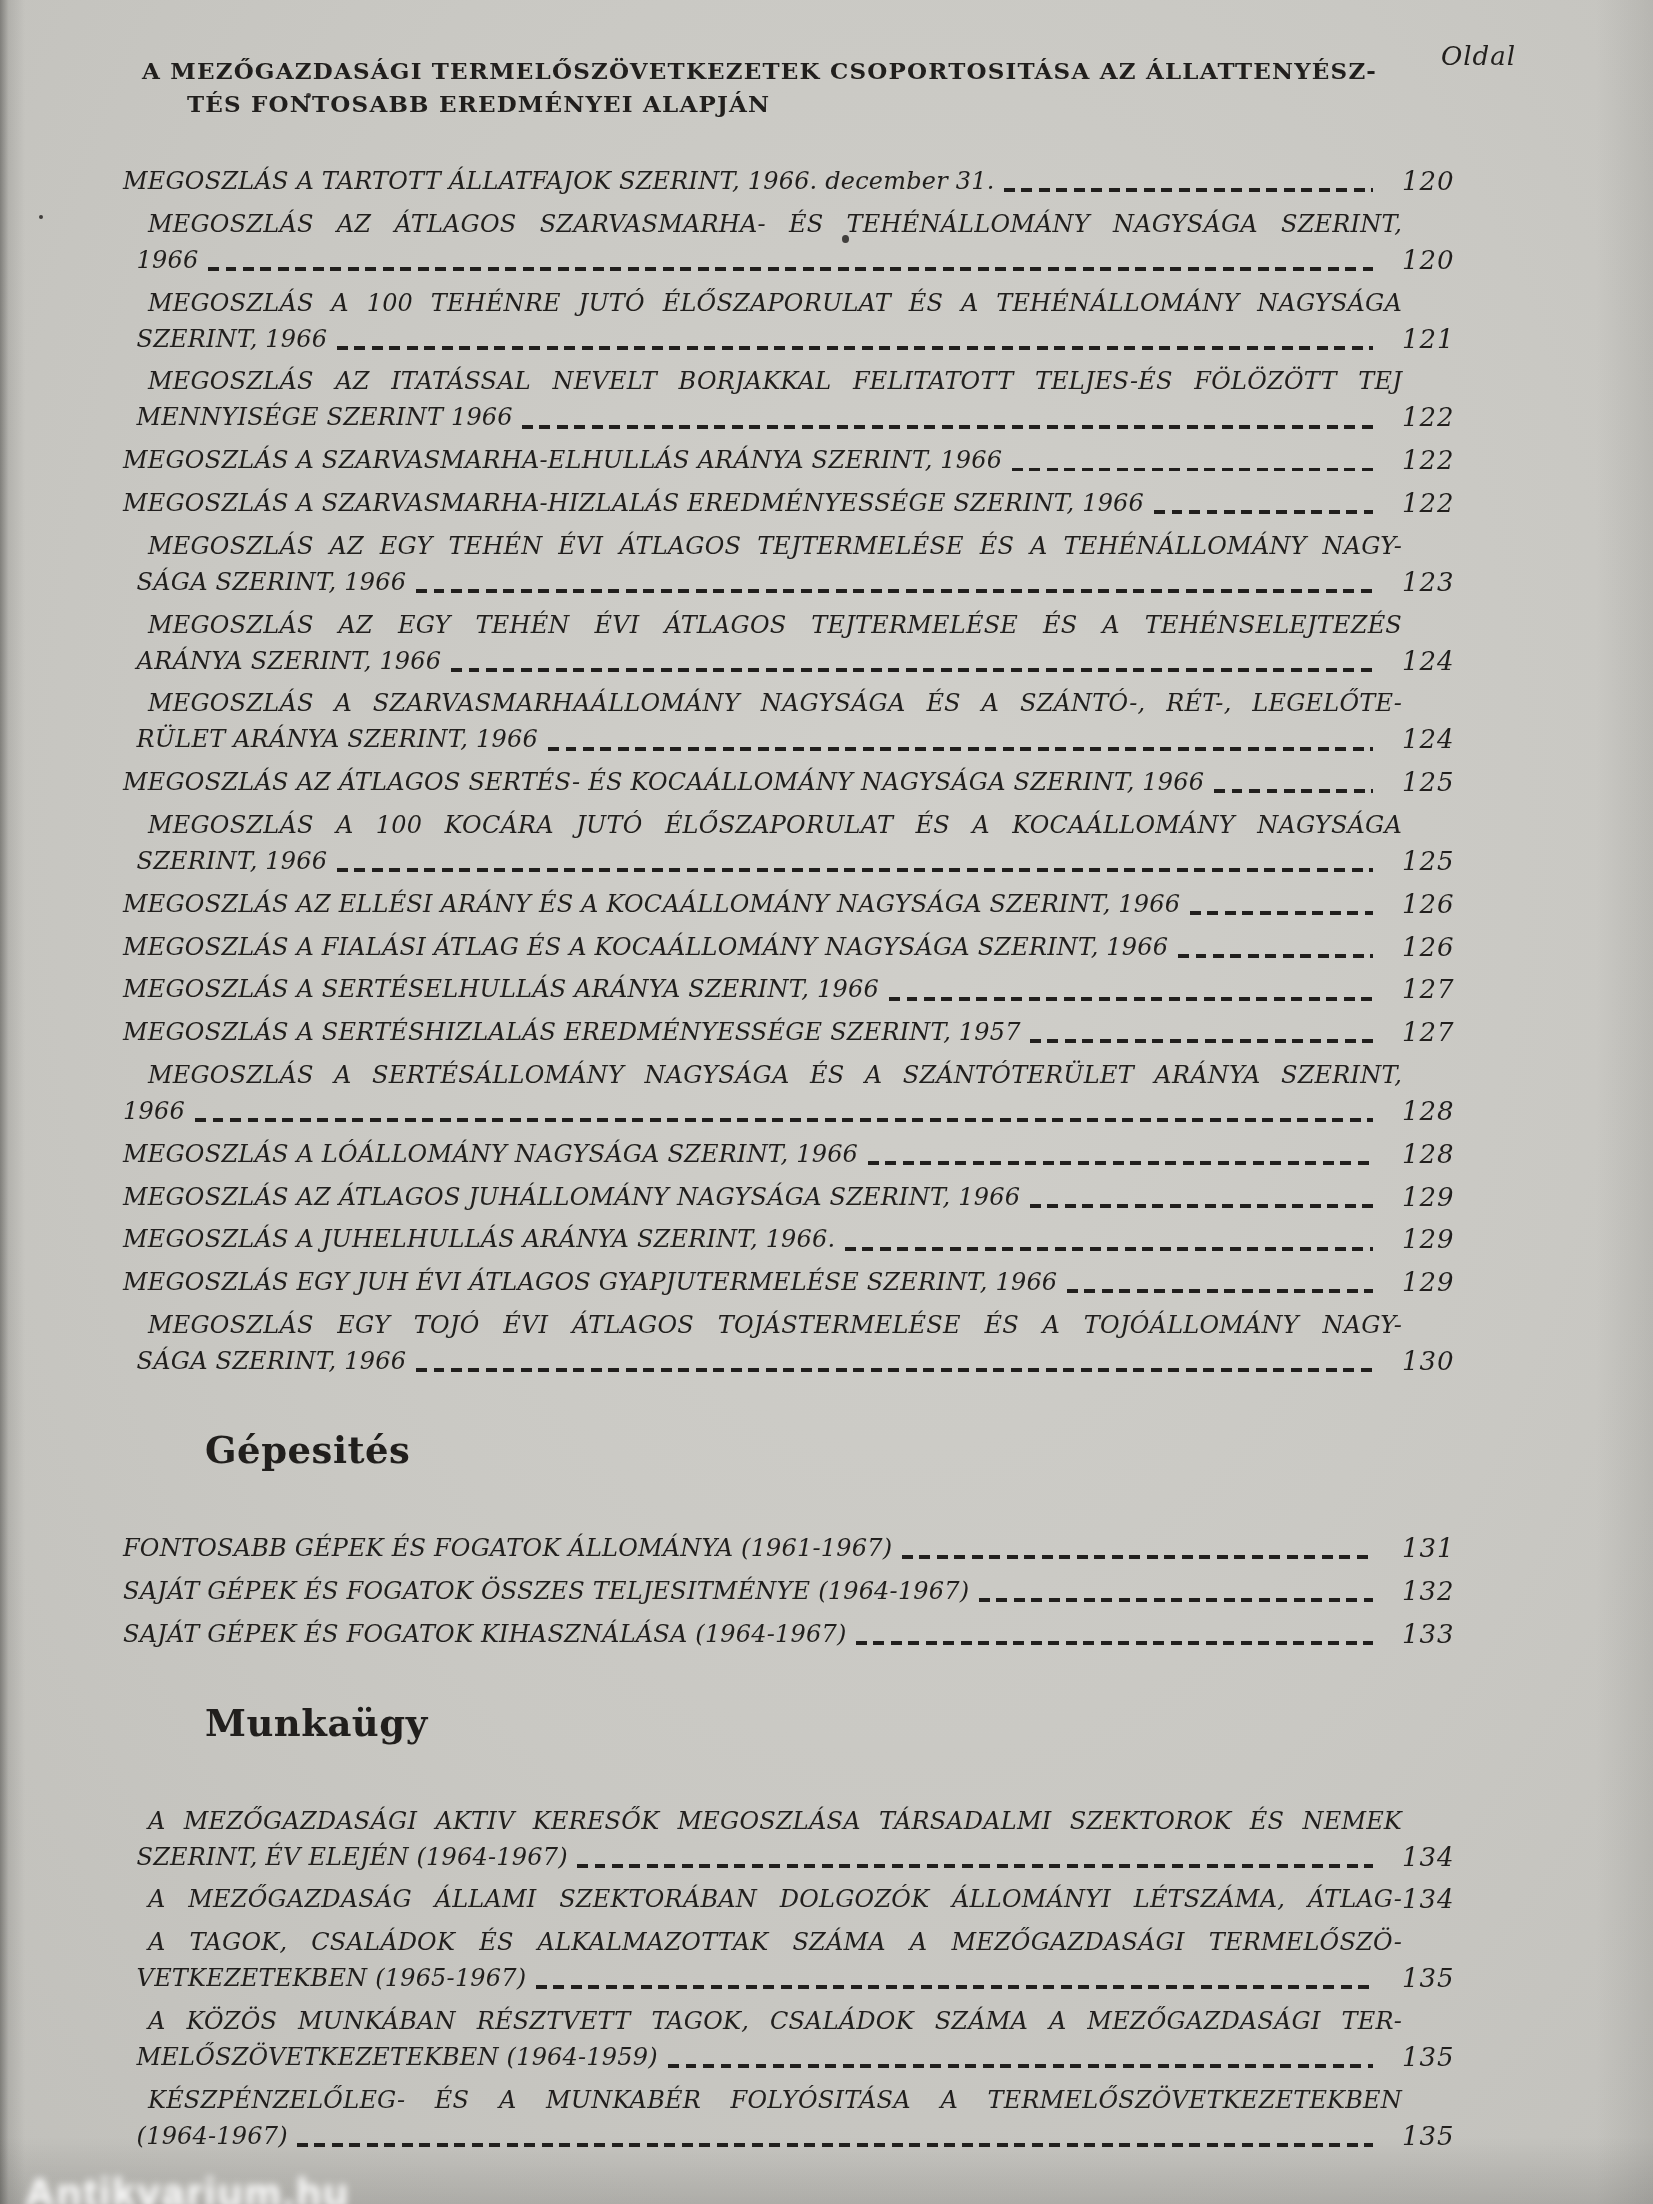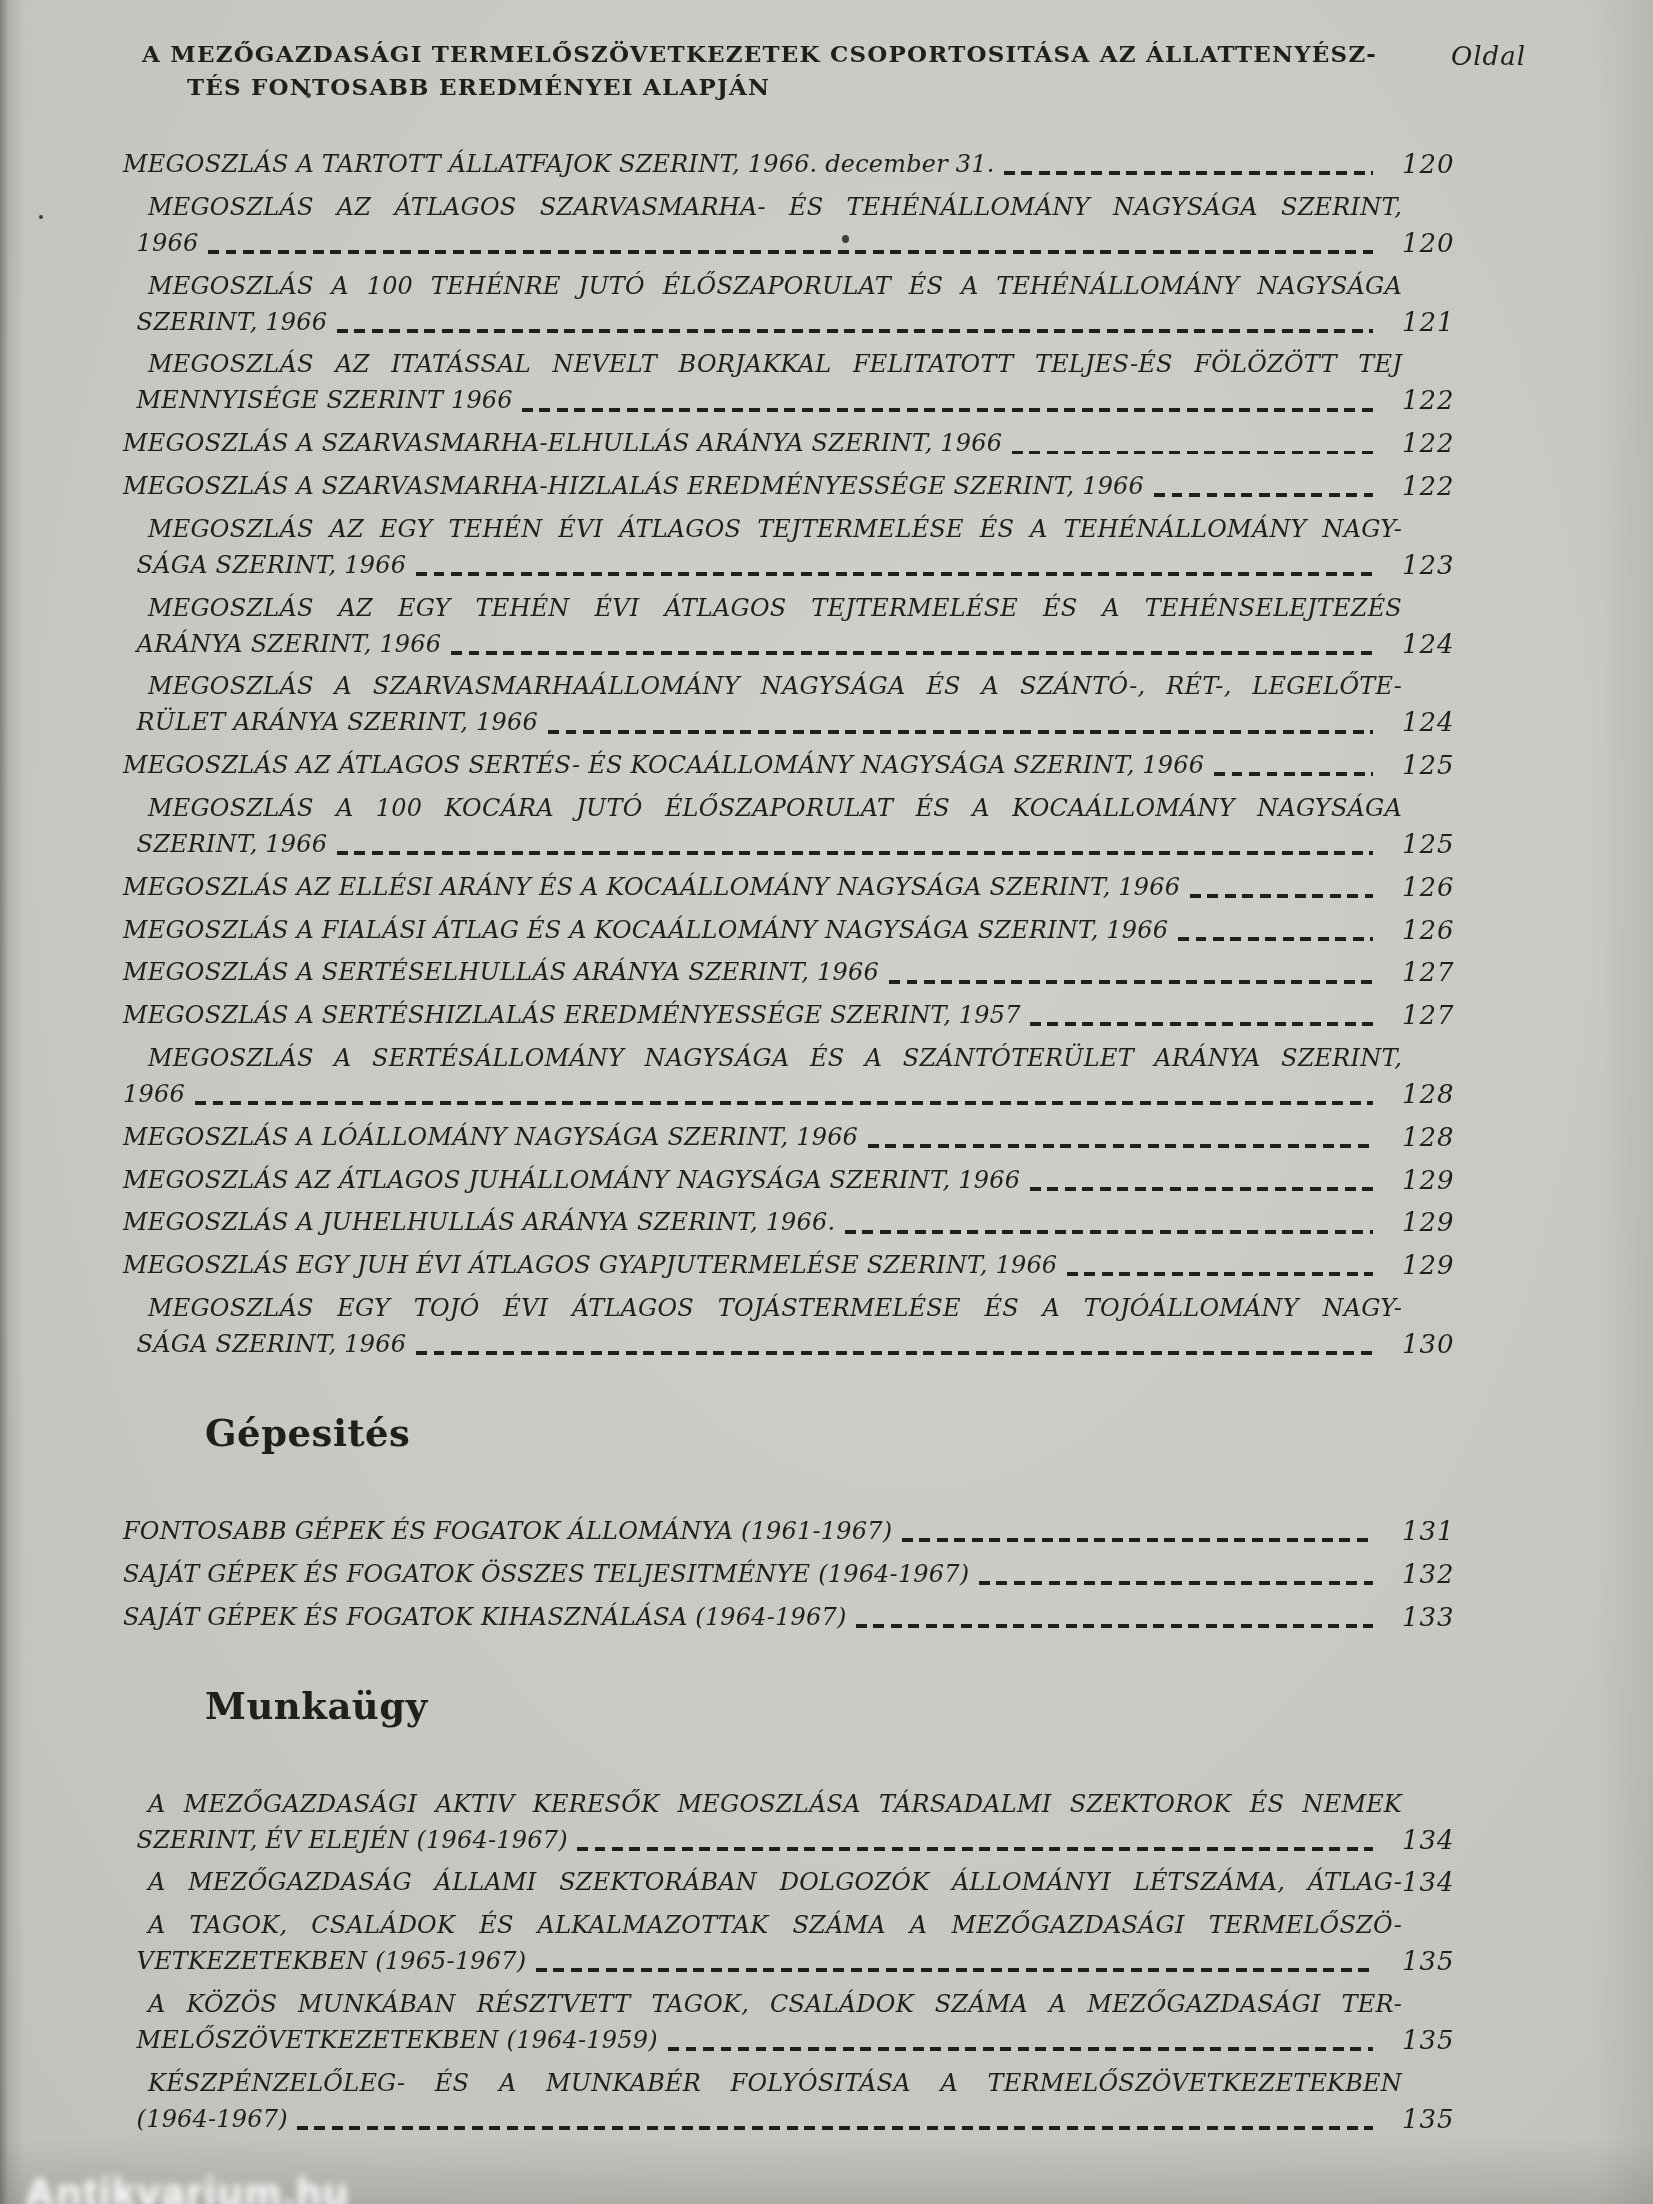--- a/index.html
+++ b/index.html
@@ -19,25 +19,25 @@
   
   .edge-left{position:absolute;left:0;top:0;bottom:0;width:25px;
     background:linear-gradient(90deg, rgba(45,44,41,.45), rgba(45,44,41,.12) 8.7px, rgba(45,44,41,0) 25px);}
   .edge-right{position:absolute;right:0;top:0;bottom:0;width:58px;
     background:linear-gradient(270deg, rgba(45,44,41,.10), rgba(45,44,41,0) 58px);}
   .edge-bottom{position:absolute;left:0;right:0;bottom:0;height:68px;
     background:linear-gradient(0deg, rgba(45,44,41,.16), rgba(45,44,41,0));}
   .speck{position:absolute;background:rgba(30,28,26,.8);border-radius:50%;}
 
   .oldal{
-    position:absolute;top:41px;right:128px;
+    position:absolute;top:41px;right:138px;
     font-style:italic;font-size:26px;letter-spacing:1px;
   }
   .header{
-    padding-top:37px;margin:0 146px 0 142px;
+    padding-top:54px;margin:0 146px 0 142px;
     font-size:23px;line-height:33px;letter-spacing:1.2px;
     font-weight:600;
   }
   .header .l2{padding-left:45px;}
 
   .toc{margin:43px 137px 0 123px;font-style:italic;font-size:24px;}
   .section-heading{
     font-style:normal;font-weight:bold;font-size:37px;
     letter-spacing:0.5px;
     margin:49px 0 58px 82px;

